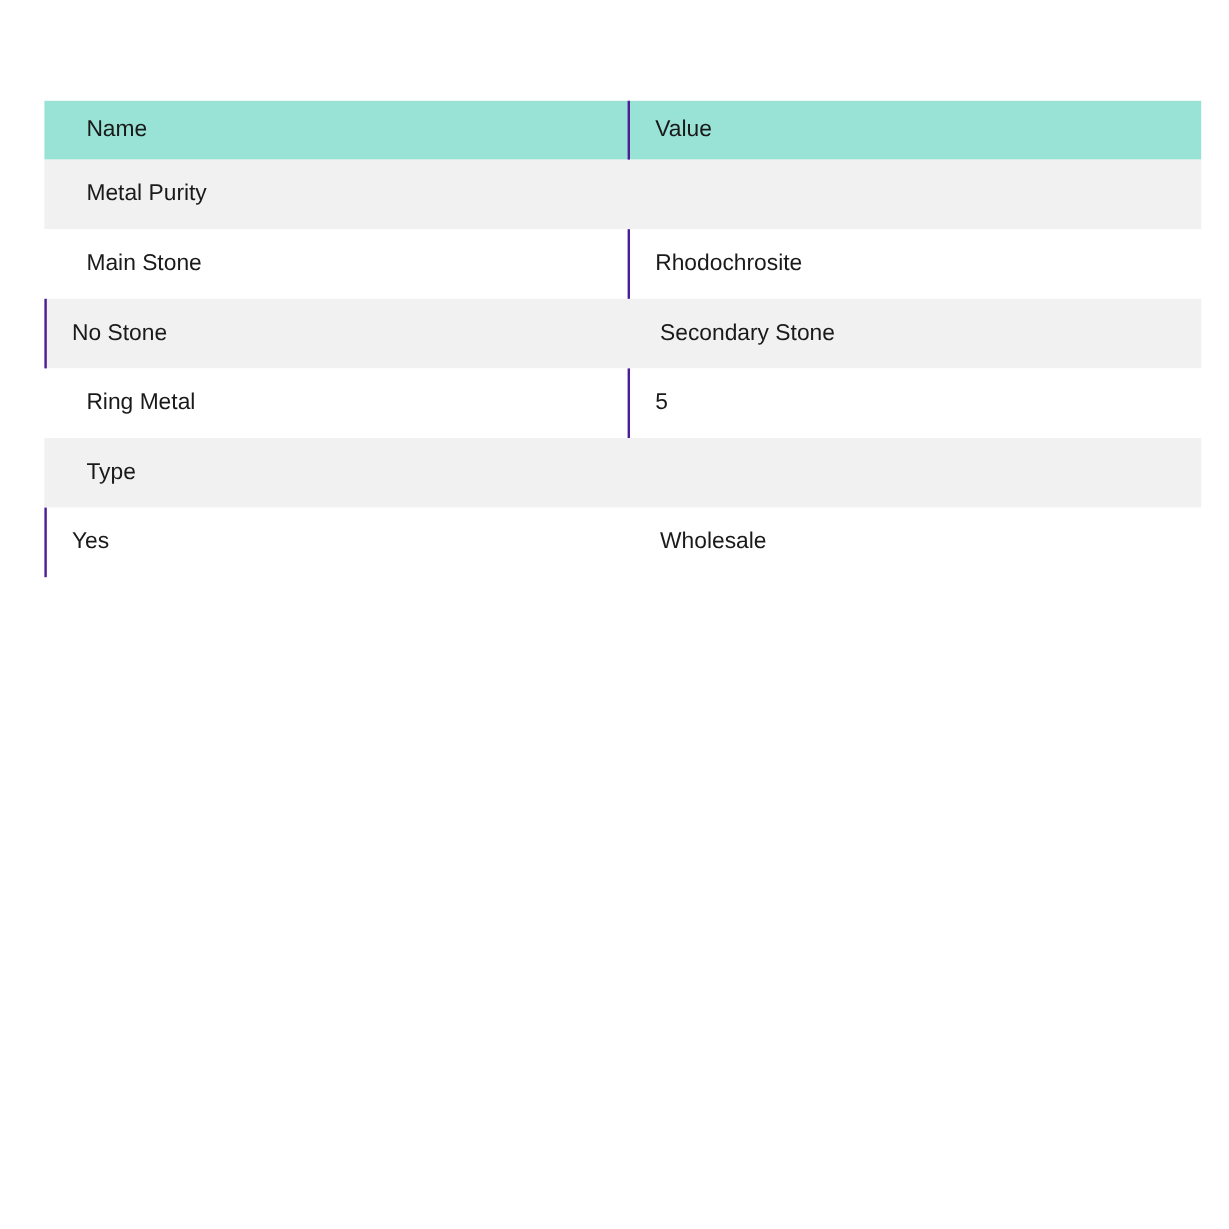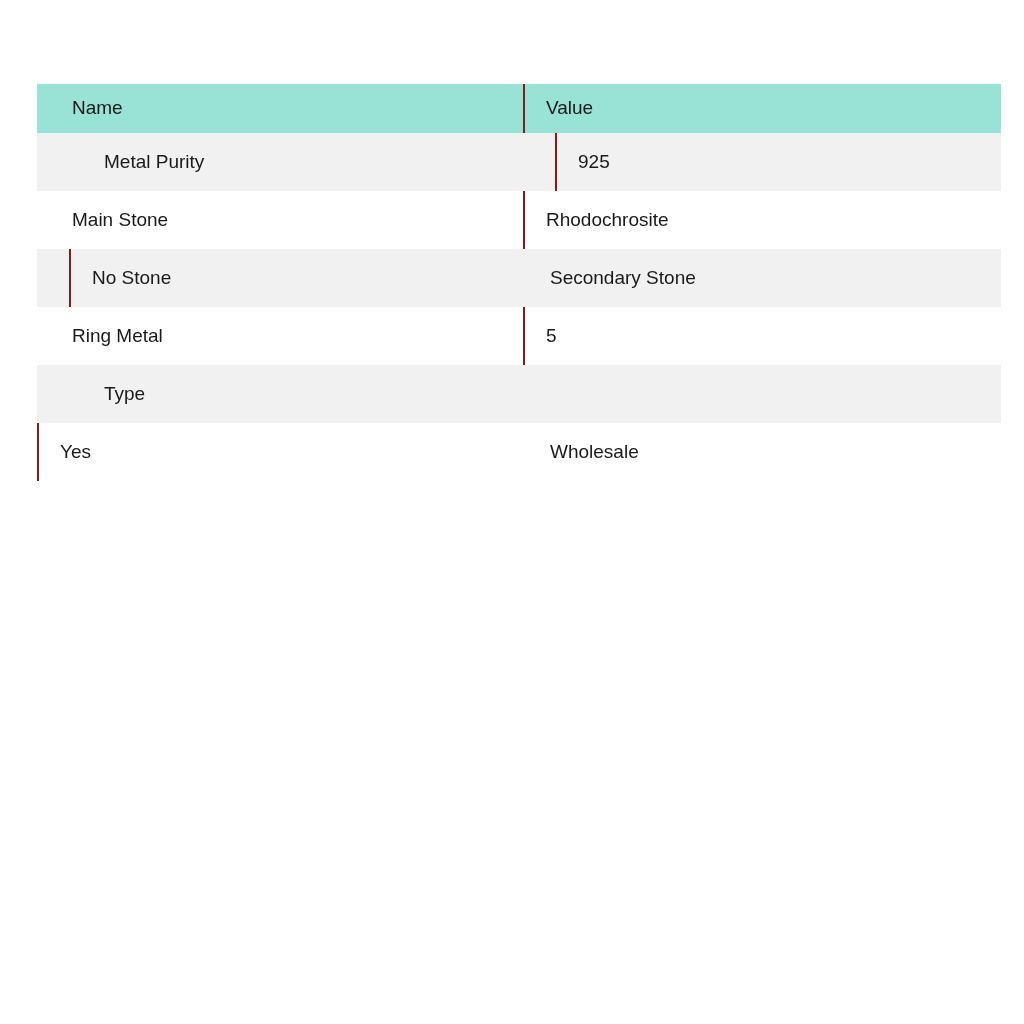--- a/index.html
+++ b/index.html
@@ -22,21 +22,20 @@
     top: 84px;
     width: 964px;
   }
   .row {
     display: flex;
     height: 58px;
     background: #ffffff;
   }
   .row.alt {
     background: var(--alt-bg);
-    padding-left: 32px;
   }
   .row.header {
     height: 49px;
     background: var(--header-bg);
     font-size: 20px;
   }
   .cell {
     display: flex;
     align-items: center;
     box-sizing: border-box;
@@ -44,35 +43,34 @@
     line-height: 1.2;
     white-space: nowrap;
   }
   .cell.name-col {
     flex: 0 0 486px;
     padding-left: 35px;
   }
   .cell.value-col {
     flex: 1 1 auto;
     padding-left: 21px;
-    border-left: 2px solid #7f1d1d;
+    border-left: 2px solid #4c1d95;
   }
 </style>
 </head>
 <body>
 
 <div class="attr-table">
   <div class="row header">
     <div class="cell name-col">Name</div>
     <div class="cell value-col">Value</div>
   </div>
   <div id="rows">
       <div class="row alt">
         <div class="cell name-col">Metal Purity</div>
-        <div class="cell value-col">925</div>
       </div>
       <div class="row">
         <div class="cell name-col">Main Stone</div>
         <div class="cell value-col">Rhodochrosite</div>
       </div>
       <div class="row alt">
         <div class="cell value-col">No Stone</div>
         <div class="cell name-col">Secondary Stone</div>
       </div>
       <div class="row">

